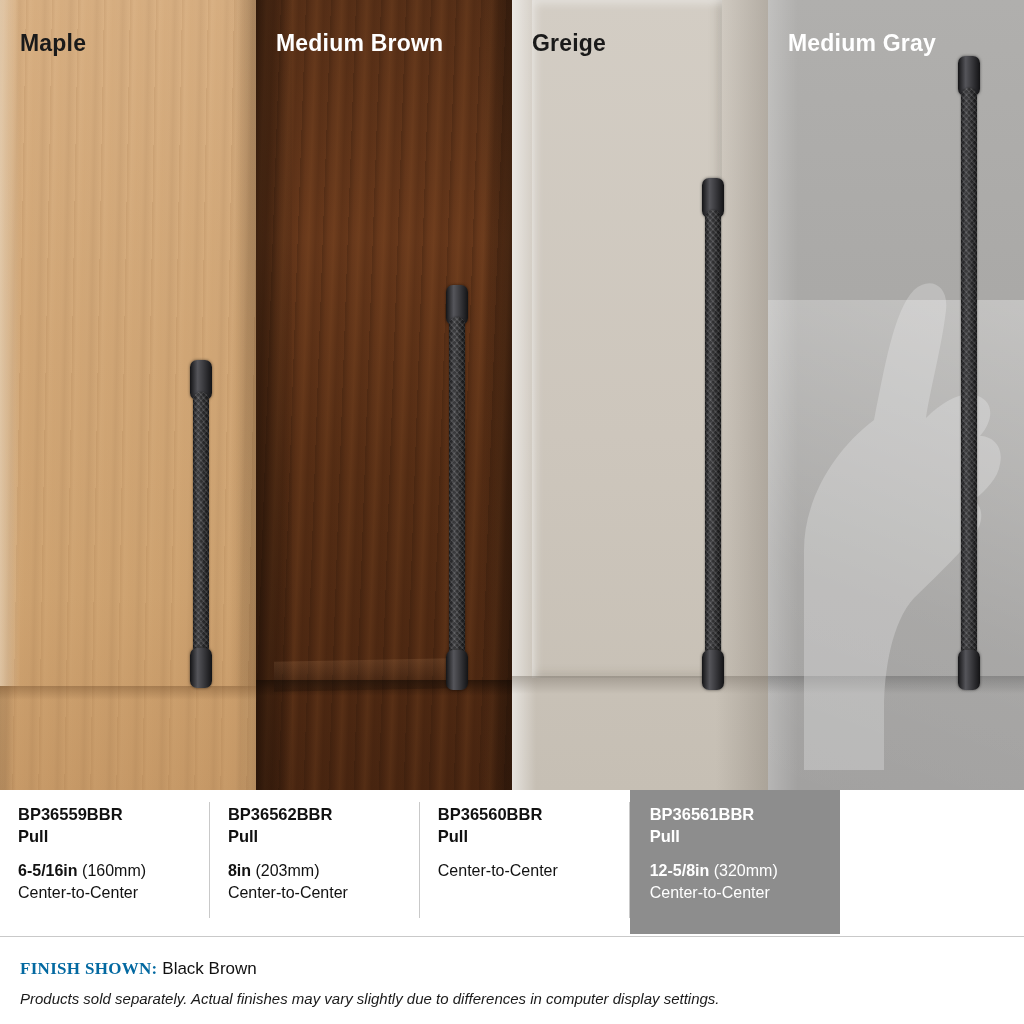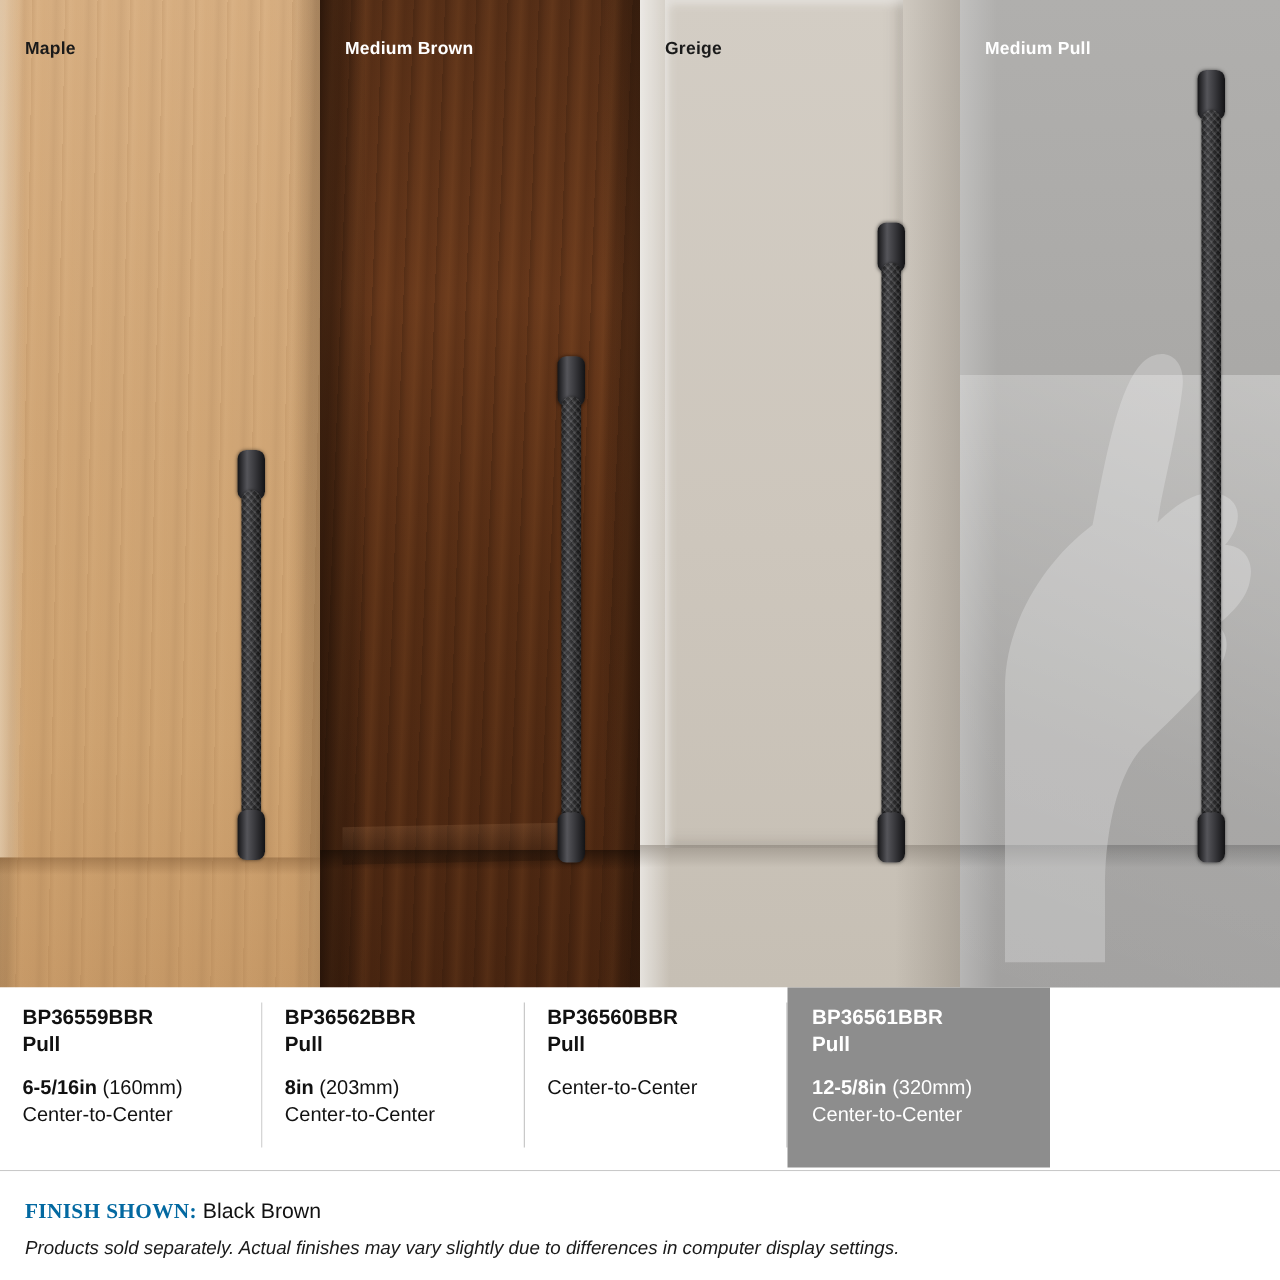--- a/index.html
+++ b/index.html
@@ -133,21 +133,21 @@
   .panel-gray .glass {
     position: absolute; left: 0; top: 300px; width: 256px; height: 490px;
     background: linear-gradient(200deg, rgba(255,255,255,0.30), rgba(255,255,255,0.05) 60%, rgba(255,255,255,0.0));
   }
 
   
   .panel-label {
     position: absolute;
     top: 30px;
     left: 20px;
-    font-size: 14px;
+    font-size: 23px;
     font-weight: bold;
     letter-spacing: 0.2px;
     color: #1a1a1a;
   }
   .panel-gray .panel-label,
   .panel-brown .panel-label {
     color: #ffffff;
   }
 
   
@@ -324,21 +324,21 @@
       </div>
     </div>
 
     <div class="panel panel-gray">
       <div class="stile"></div>
       <div class="rail-shadow"></div>
       <svg class="hand" viewBox="0 0 250 520">
         <path d="M40 520 L40 300 C40 250 70 200 110 170 C120 120 130 60 150 40 C165 26 185 34 182 60 C178 96 166 140 162 168 C180 150 200 140 214 146 C230 152 230 170 216 186 C228 186 240 196 236 214 C234 228 222 240 210 250 C220 258 220 274 208 288 C190 310 168 330 150 348 C128 372 120 420 120 460 L120 520 Z" fill="#d9d9d9" opacity="0.75"></path>
       </svg>
       <div class="glass"></div>
-      <div class="panel-label">Medium Pull</div>
+      <div class="panel-label">Medium Gray</div>
       <div class="pull" style="left:190px; top:56px; height:634px;">
         <div class="shadow"></div>
         <div class="cap top"></div>
         <div class="bar"></div>
         <div class="cap bottom"></div>
       </div>
     </div>
   </div>
 
   <div class="info-row">

